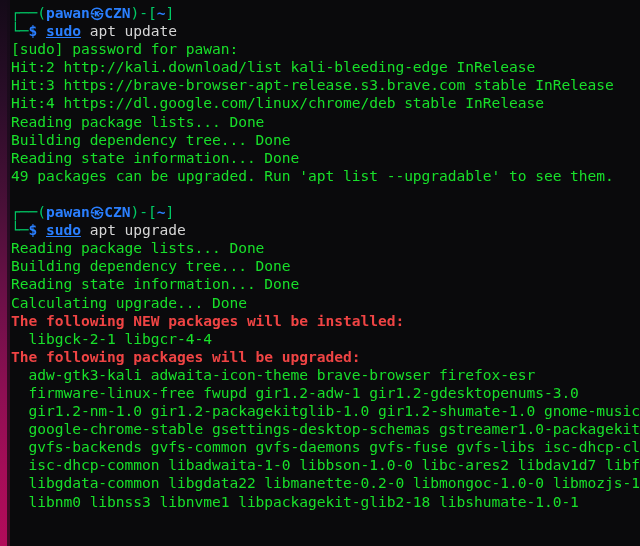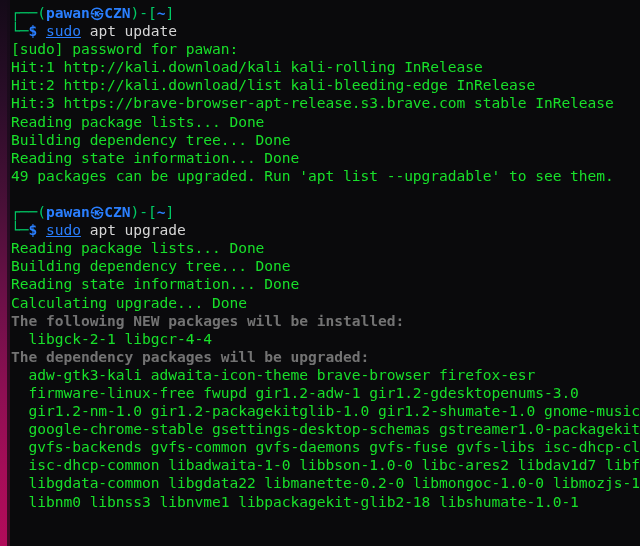--- a/index.html
+++ b/index.html
@@ -79,62 +79,62 @@
   
   .prompt-box     { color: #00cc66; }
   .prompt-paren   { color: #00cc66; }
   .prompt-user    { color: #2a7fff; font-weight: bold; }
   .prompt-glyph   { color: #2a7fff; font-weight: bold; }
   .prompt-host    { color: #2a7fff; font-weight: bold; }
   .prompt-bracket { color: #00cc66; }
   .prompt-path    { color: #2a7fff; font-weight: bold; }
   .prompt-dollar  { color: #2a7fff; font-weight: bold; }
 
-  .cmd-sudo { color: #2a7fff; text-decoration: underline; font-weight: normal; }
+  .cmd-sudo { color: #2a7fff; text-decoration: underline; font-weight: bold; }
   .cmd-rest { color: #d6d6d6; }
 
   .out       { color: #18e02a; }
-  .out-bold  { color: #737373; font-weight: bold; }
+  .out-bold  { color: #ef4444; font-weight: bold; }
 </style>
 </head>
 <body>
 
 <div id="terminal">
 
   <div id="desktop-edge"></div>
   <div id="desktop-edge-soft"></div>
 
   <div id="screen">
 
     <div class="line"><span class="prompt-box">┌──(</span><span class="prompt-user">pawan</span><span class="prompt-glyph">㉿</span><span class="prompt-host">CZN</span><span class="prompt-paren">)-[</span><span class="prompt-path">~</span><span class="prompt-bracket">]</span></div>
 
     <div class="line"><span class="prompt-box">└─</span><span class="prompt-dollar">$</span><span class="cmd-rest"> </span><span class="cmd-sudo">sudo</span><span class="cmd-rest"> apt update</span></div>
 
     <div class="line out">[sudo] password for pawan:</div>
-    <div class="line out">Hit:1 http://kali.download/kali kali-rolling InRelease</div>
     <div class="line out">Hit:2 http://kali.download/list kali-bleeding-edge InRelease</div>
     <div class="line out">Hit:3 https://brave-browser-apt-release.s3.brave.com stable InRelease</div>
+    <div class="line out">Hit:4 https://dl.google.com/linux/chrome/deb stable InRelease</div>
     <div class="line out">Reading package lists... Done</div>
     <div class="line out">Building dependency tree... Done</div>
     <div class="line out">Reading state information... Done</div>
     <div class="line out">49 packages can be upgraded. Run 'apt list --upgradable' to see them.</div>
 
     <div class="line blank"> </div>
 
     <div class="line"><span class="prompt-box">┌──(</span><span class="prompt-user">pawan</span><span class="prompt-glyph">㉿</span><span class="prompt-host">CZN</span><span class="prompt-paren">)-[</span><span class="prompt-path">~</span><span class="prompt-bracket">]</span></div>
 
     <div class="line"><span class="prompt-box">└─</span><span class="prompt-dollar">$</span><span class="cmd-rest"> </span><span class="cmd-sudo">sudo</span><span class="cmd-rest"> apt upgrade</span></div>
 
     <div class="line out">Reading package lists... Done</div>
     <div class="line out">Building dependency tree... Done</div>
     <div class="line out">Reading state information... Done</div>
     <div class="line out">Calculating upgrade... Done</div>
     <div class="line out-bold">The following NEW packages will be installed:</div>
     <div class="line out">  libgck-2-1 libgcr-4-4</div>
-    <div class="line out-bold">The dependency packages will be upgraded:</div>
+    <div class="line out-bold">The following packages will be upgraded:</div>
     <div class="line out">  adw-gtk3-kali adwaita-icon-theme brave-browser firefox-esr</div>
     <div class="line out">  firmware-linux-free fwupd gir1.2-adw-1 gir1.2-gdesktopenums-3.0</div>
     <div class="line out">  gir1.2-nm-1.0 gir1.2-packagekitglib-1.0 gir1.2-shumate-1.0 gnome-music</div>
     <div class="line out">  google-chrome-stable gsettings-desktop-schemas gstreamer1.0-packagekit gvfs</div>
     <div class="line out">  gvfs-backends gvfs-common gvfs-daemons gvfs-fuse gvfs-libs isc-dhcp-client</div>
     <div class="line out">  isc-dhcp-common libadwaita-1-0 libbson-1.0-0 libc-ares2 libdav1d7 libfwupd2</div>
     <div class="line out">  libgdata-common libgdata22 libmanette-0.2-0 libmongoc-1.0-0 libmozjs-115-0</div>
     <div class="line out">  libnm0 libnss3 libnvme1 libpackagekit-glib2-18 libshumate-1.0-1</div>
 
   </div>

